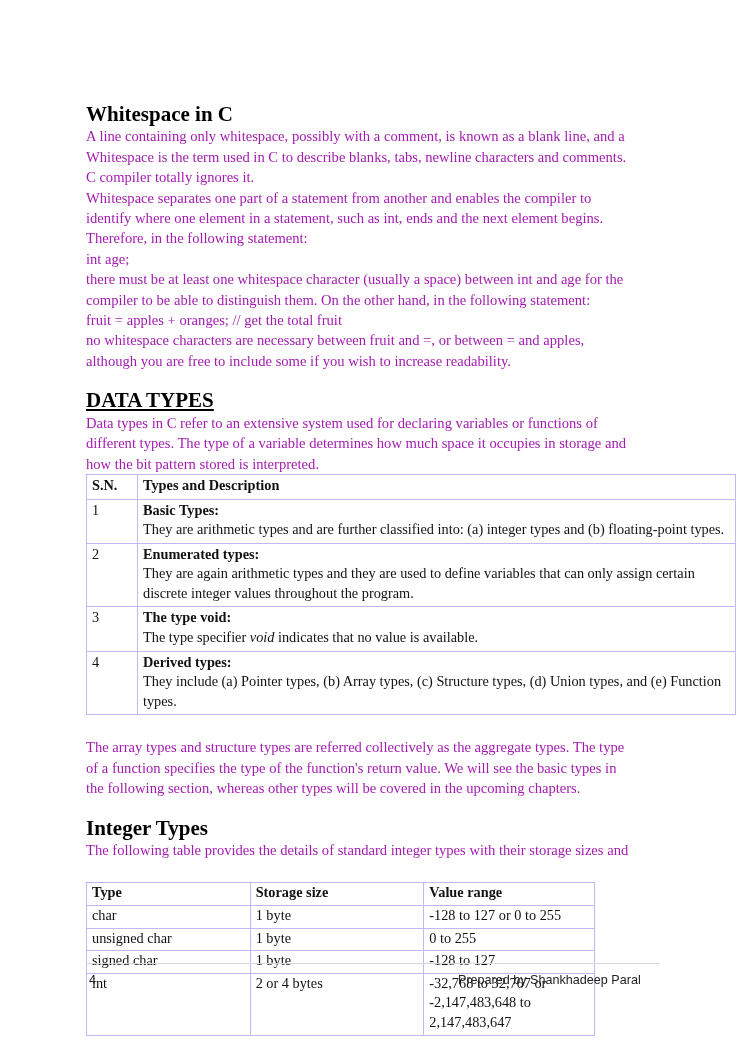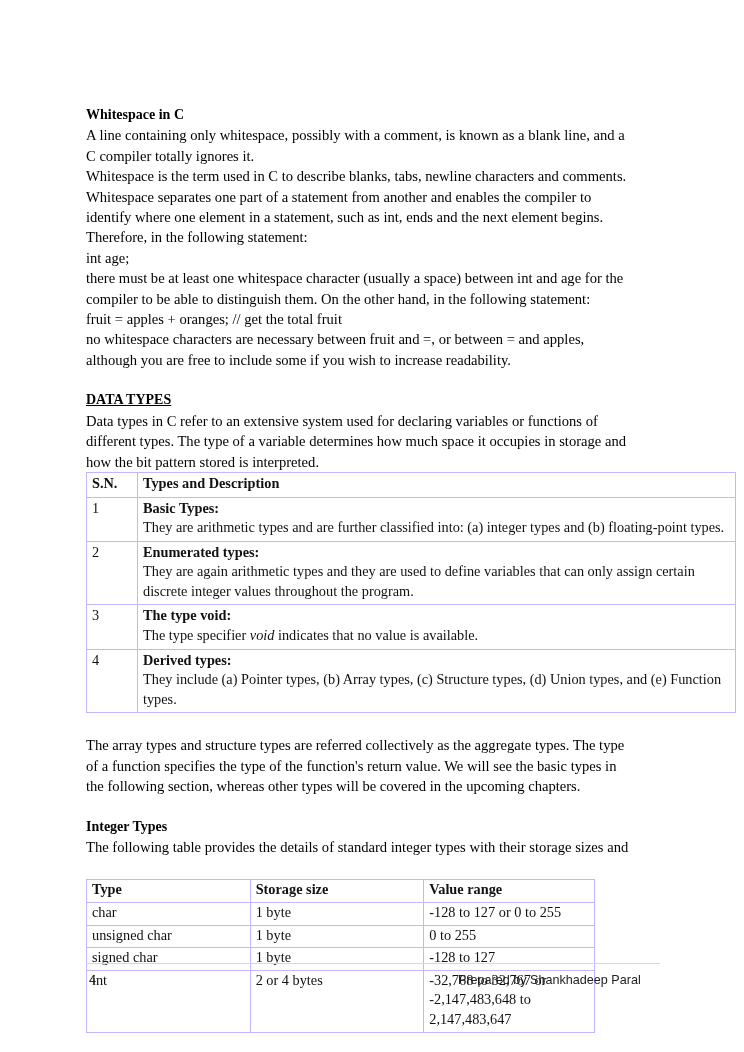--- a/index.html
+++ b/index.html
@@ -29,25 +29,25 @@
     top: 104px;
     width: 572px;
   }
 
   
   .para {
     font-size: 14.6px;
     line-height: 20.4px;
     text-align: left;
     margin: 0;
-    color: #000000;
+    color: #a21caf;
   }
   .para .ln { display: block; }
   .heading {
-    font-size: 14px;
+    font-size: 21px;
     line-height: 20.4px;
     font-weight: bold;
     margin: 0;
     color: #000000;
   }
   .heading.underline {
     text-decoration: underline;
     display: inline-block;
   }
   .heading-wrap { line-height: 20.4px; }
@@ -125,22 +125,22 @@
 <body>
 
 <div class="page">
   <div class="content">
 
     <div class="heading-wrap">
       <span class="heading">Whitespace in C</span>
     </div>
     <p class="para">
       <span class="ln">A line containing only whitespace, possibly with a comment, is known as a blank line, and a</span>
+      <span class="ln">Whitespace is the term used in C to describe blanks, tabs, newline characters and comments.</span>
       <span class="ln">C compiler totally ignores it.</span>
-      <span class="ln">Whitespace is the term used in C to describe blanks, tabs, newline characters and comments.</span>
       <span class="ln">Whitespace separates one part of a statement from another and enables the compiler to</span>
       <span class="ln">identify where one element in a statement, such as int, ends and the next element begins.</span>
       <span class="ln">Therefore, in the following statement:</span>
       <span class="ln">int age;</span>
       <span class="ln">there must be at least one whitespace character (usually a space) between int and age for the</span>
       <span class="ln">compiler to be able to distinguish them. On the other hand, in the following statement:</span>
       <span class="ln">fruit = apples + oranges; // get the total fruit</span>
       <span class="ln">no whitespace characters are necessary between fruit and =, or between = and apples,</span>
       <span class="ln">although you are free to include some if you wish to increase readability.</span>
     </p>

